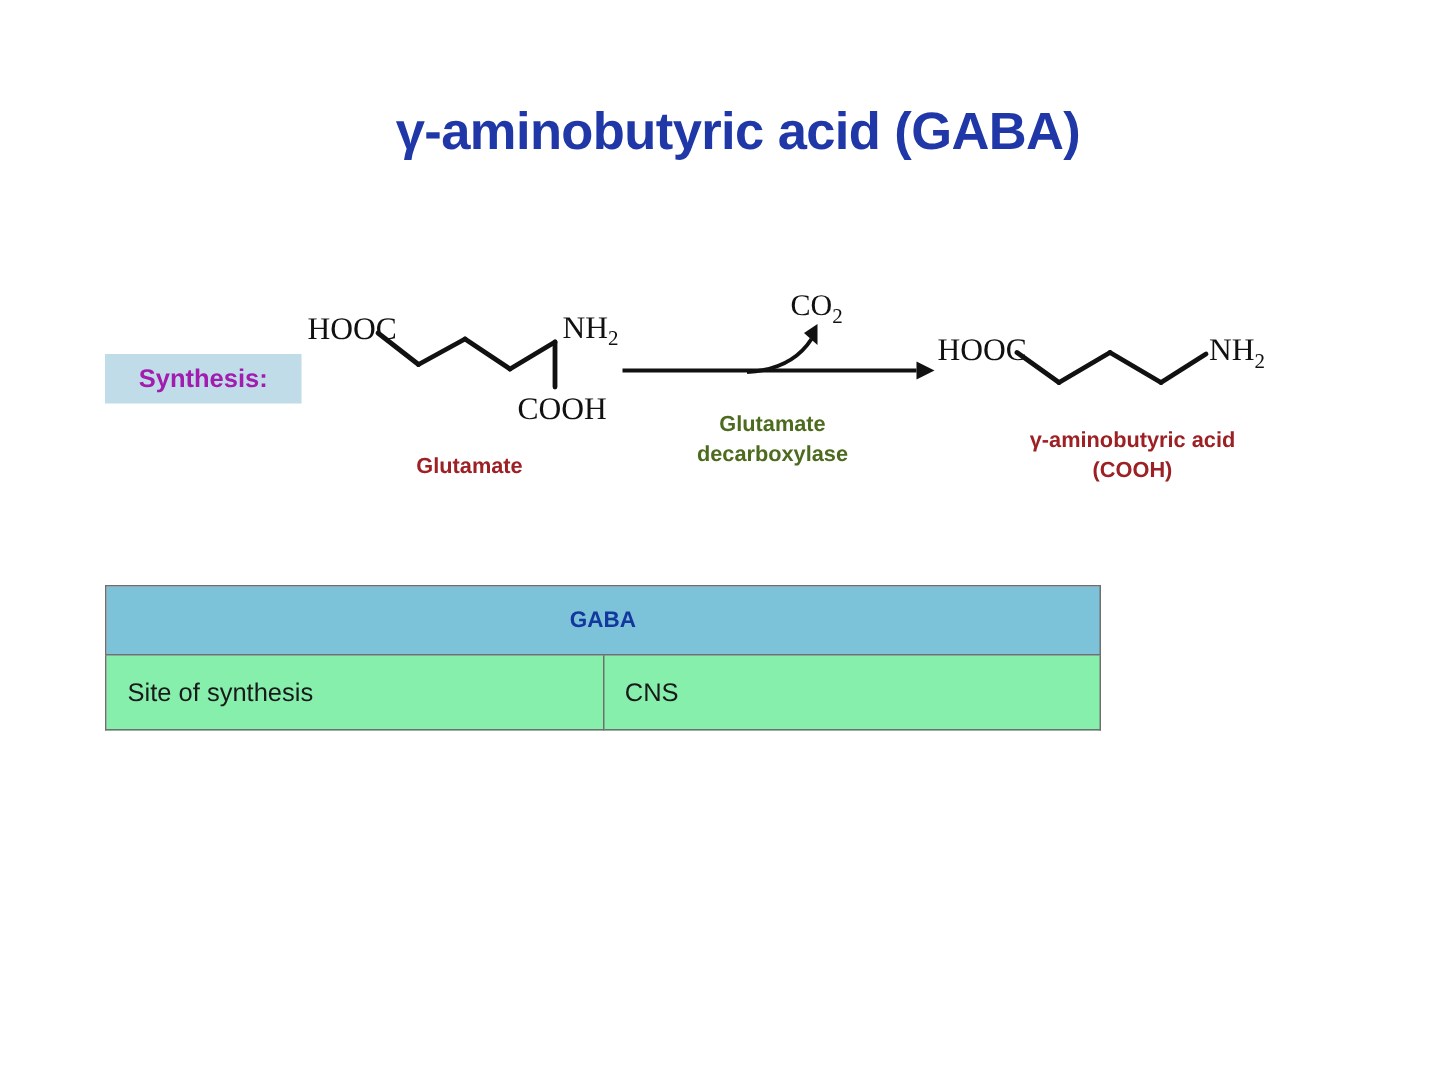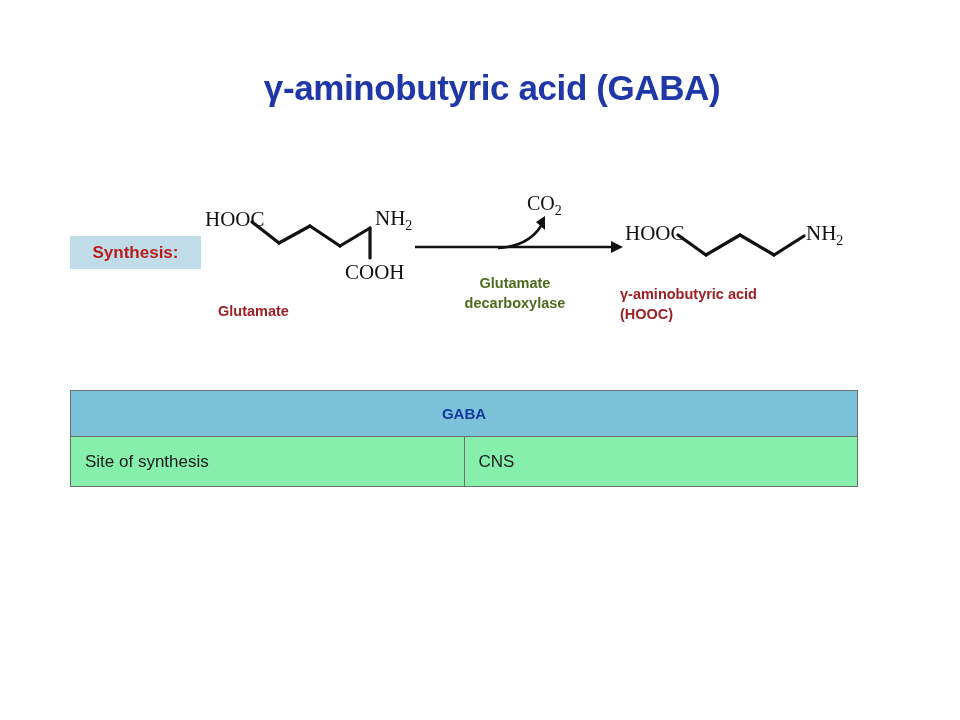--- a/index.html
+++ b/index.html
@@ -37,39 +37,39 @@
     left: 70px;
     top: 236px;
     width: 131px;
     height: 33px;
     background: #BFDCE8;
     display: flex;
     align-items: center;
     justify-content: center;
     font-size: 17px;
     font-weight: bold;
-    color: #b91c1c;
+    color: #a21caf;
   }
 
   
   #reaction {
     position: absolute;
     left: 0;
     top: 0;
     width: 960px;
     height: 400px;
     pointer-events: none;
   }
 
   .chem-caption {
     position: absolute;
     font-size: 14.5px;
     font-weight: bold;
     color: #9C2024;
-    text-align: left;
+    text-align: center;
     white-space: nowrap;
   }
   #glutamate-caption {
     left: 218px;
     top: 303px;
     width: 190px;
   }
   #gaba-caption {
     left: 620px;
     top: 284px;
@@ -88,21 +88,21 @@
     color: #4D6B1E;
     line-height: 20px;
     white-space: pre-line;
   }
 
   
   #gaba-table {
     position: absolute;
     left: 70px;
     top: 390px;
-    width: 788px;
+    width: 664px;
     border-collapse: collapse;
     table-layout: fixed;
     border: 1px solid #6F6F6F;
   }
   #gaba-table td, #gaba-table th {
     border: 1px solid #6F6F6F;
     padding: 0 14px;
     font-size: 17px;
     font-weight: normal;
     color: #1A1A1A;
@@ -168,21 +168,21 @@
 
 <div class="chem-caption" id="glutamate-caption">Glutamate</div>
 
 <div id="enzyme-label">
   <span>Glutamate
 decarboxylase</span>
 </div>
 
 <div class="chem-caption" id="gaba-caption">
   <span>γ-aminobutyric acid</span><br>
-  <span>(HOOC)</span>
+  <span>(COOH)</span>
 </div>
 
 <table id="gaba-table">
   <thead>
     <tr>
       <th class="header-cell" colspan="2">GABA</th>
     </tr>
   </thead>
   <tbody>
     <tr class="row-even">

